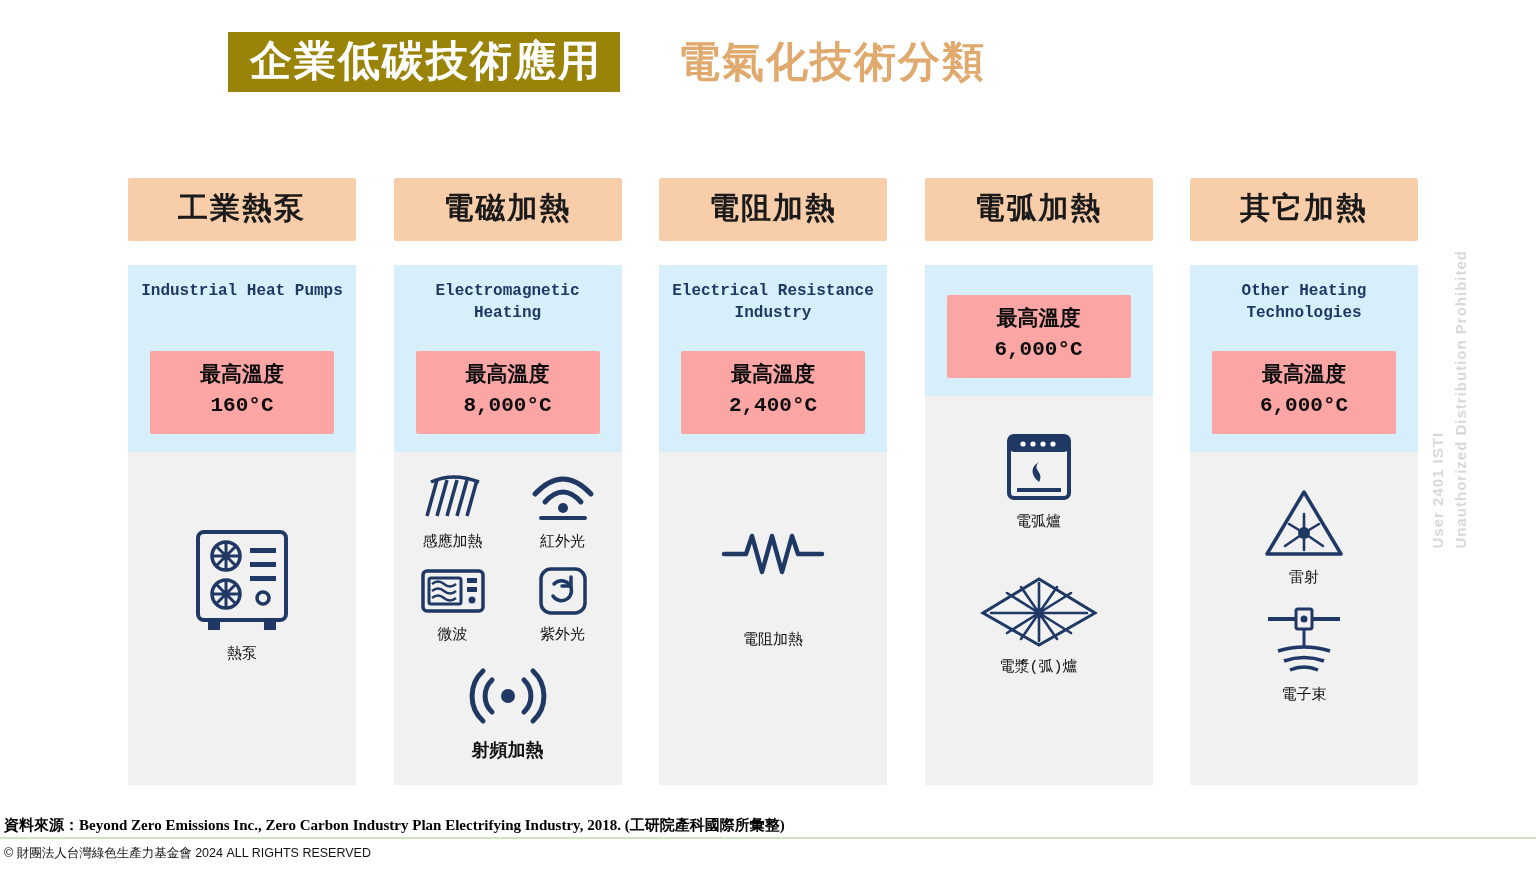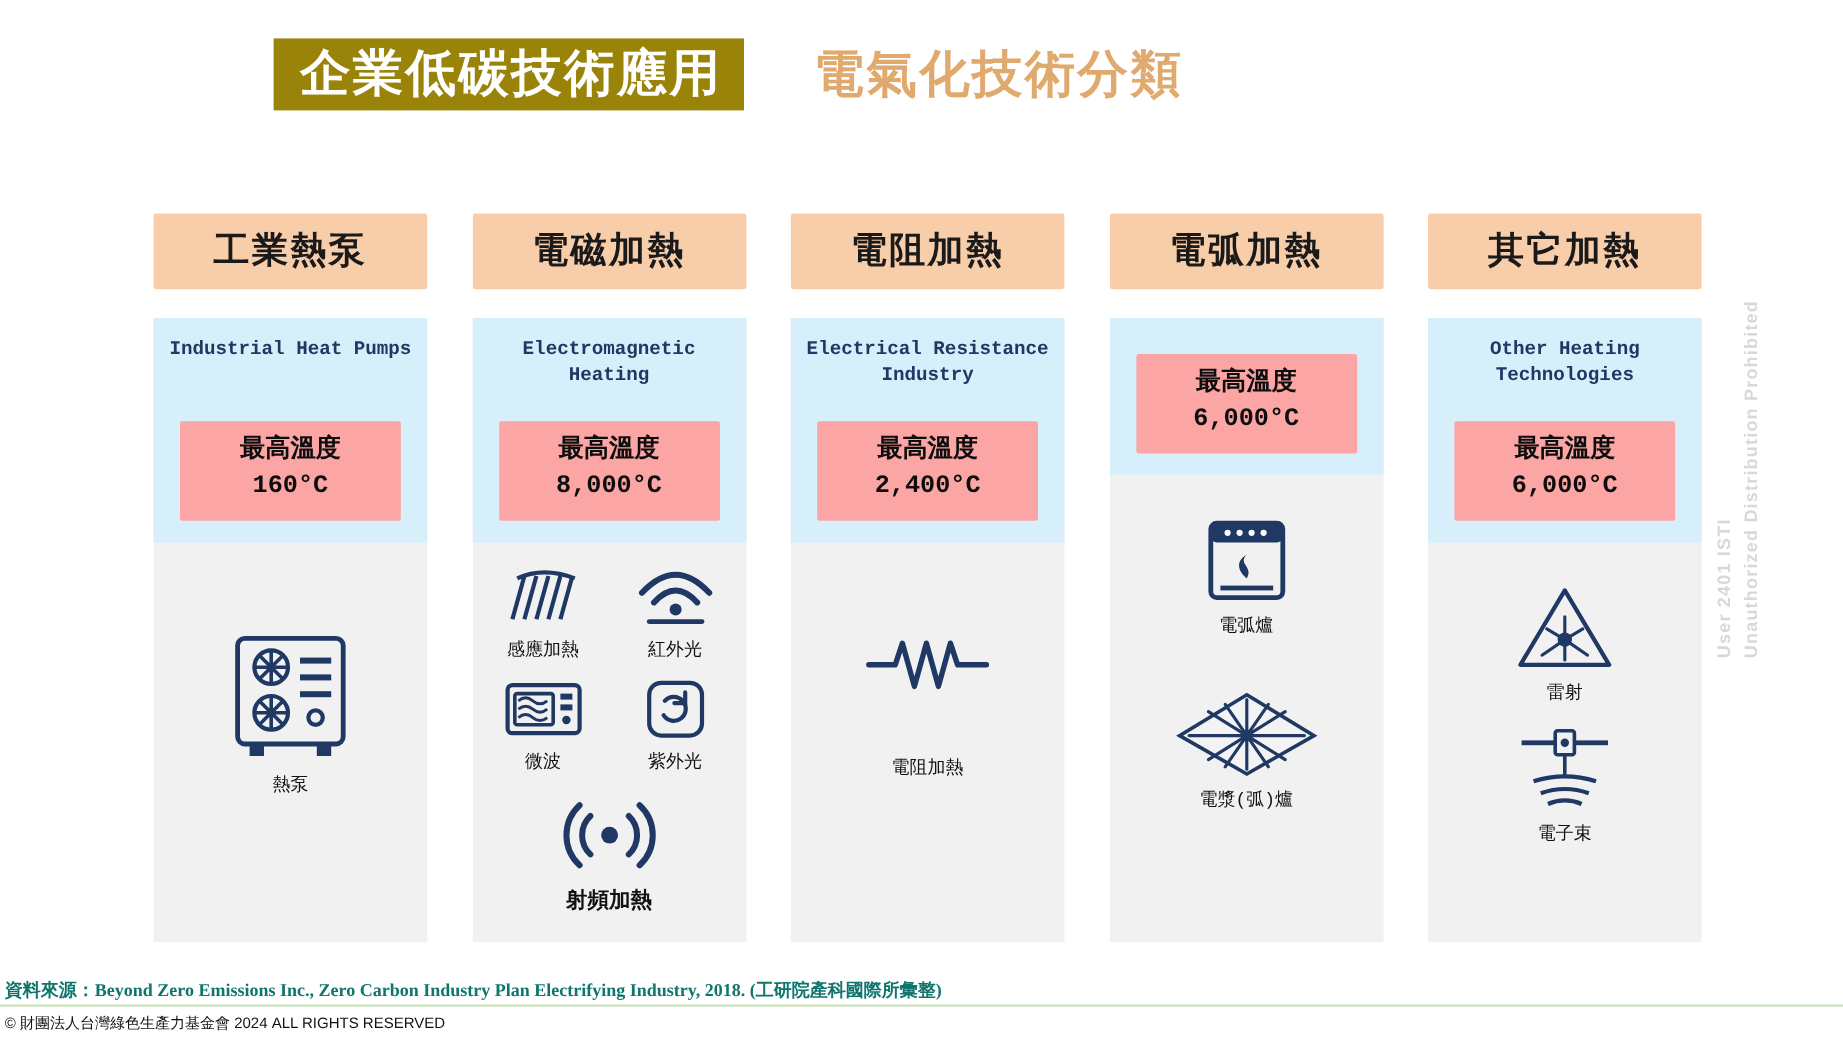--- a/index.html
+++ b/index.html
@@ -156,21 +156,21 @@
   }
 
   
   .source {
     position: absolute;
     left: 4px;
     top: 816px;
     font-family: "Liberation Serif", serif;
     font-size: 15px;
     font-weight: bold;
-    color: #0f766e;
+    color: #000000;
   }
   .footer-bar {
     position: absolute;
     left: 0;
     bottom: 0;
     width: 100%;
     height: 34px;
     border-top: 2px solid #cfe3c0;
     box-sizing: border-box;
   }

